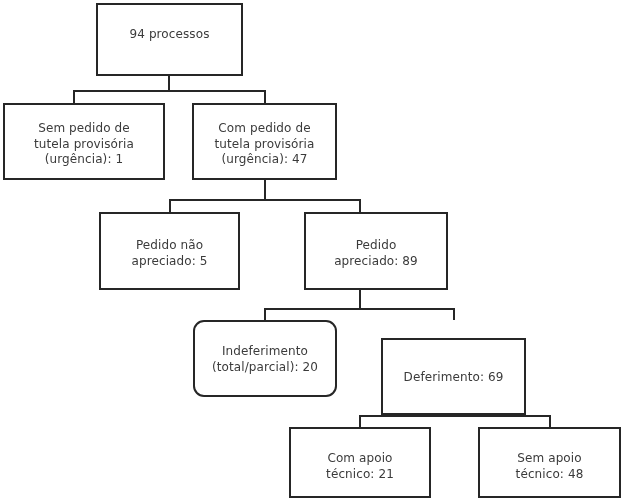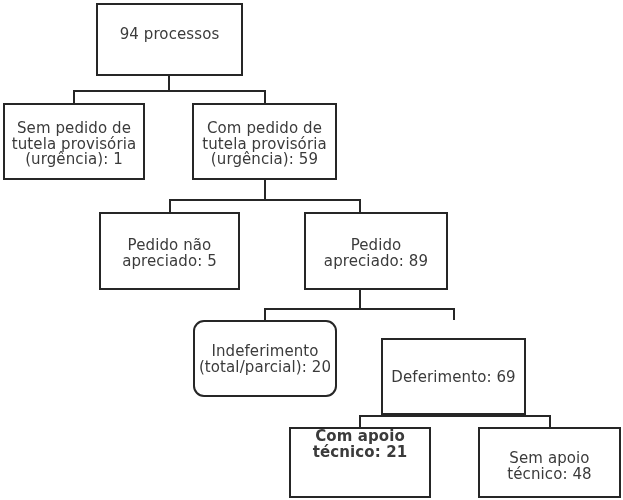--- a/index.html
+++ b/index.html
@@ -20,21 +20,21 @@
   .node {
     position: absolute;
     box-sizing: border-box;
     background: #ffffff;
     border: 2px solid #262626;
     display: flex;
     justify-content: center;
     z-index: 2;
   }
   .node-label {
-    font-size: 15px;
+    font-size: 12px;
     line-height: 15.5px;
     color: #3b3b3b;
     text-align: center;
     white-space: pre-line;
     letter-spacing: 0.1px;
   }
   
   .conn-v {
     position: absolute;
     width: 2px;
@@ -67,47 +67,47 @@
       <div class="conn-v" style="left: 453px; top: 308px; height: 12px;"></div>
       <div class="conn-v" style="left: 453px; top: 397px; height: 18px;"></div>
       <div class="conn-h" style="left: 359px; top: 415px; width: 191px;"></div>
       <div class="conn-v" style="left: 359px; top: 415px; height: 12px;"></div>
       <div class="conn-v" style="left: 549px; top: 415px; height: 12px;"></div>
     </div>
   <div id="node-layer">
       <div class="node" style="left: 96px; top: 3px; width: 147px; height: 73px;">
         <div class="node-label" style="margin-top: 22px;">94 processos</div>
       </div>
-      <div class="node" style="left: 3px; top: 103px; width: 142px; height: 77px;">
+      <div class="node" style="left: 3px; top: 103px; width: 162px; height: 77px;">
         <div class="node-label" style="margin-top: 16px;">Sem pedido de
 tutela provisória
 (urgência): 1</div>
       </div>
       <div class="node" style="left: 192px; top: 103px; width: 145px; height: 77px;">
         <div class="node-label" style="margin-top: 16px;">Com pedido de
 tutela provisória
-(urgência): 59</div>
+(urgência): 47</div>
       </div>
       <div class="node" style="left: 99px; top: 212px; width: 141px; height: 78px;">
         <div class="node-label" style="margin-top: 24px;">Pedido não
 apreciado: 5</div>
       </div>
       <div class="node" style="left: 304px; top: 212px; width: 144px; height: 78px;">
         <div class="node-label" style="margin-top: 24px;">Pedido
 apreciado: 89</div>
       </div>
       <div class="node" style="left: 193px; top: 320px; width: 144px; height: 77px; border-radius: 11px;">
         <div class="node-label" style="margin-top: 22px;">Indeferimento
 (total/parcial): 20</div>
       </div>
       <div class="node" style="left: 381px; top: 338px; width: 145px; height: 77px;">
         <div class="node-label" style="margin-top: 30px;">Deferimento: 69</div>
       </div>
       <div class="node" style="left: 289px; top: 427px; width: 142px; height: 71px;">
-        <div class="node-label" style=" font-weight: bold;">Com apoio
+        <div class="node-label" style="margin-top: 22px;">Com apoio
 técnico: 21</div>
       </div>
       <div class="node" style="left: 478px; top: 427px; width: 143px; height: 71px;">
         <div class="node-label" style="margin-top: 22px;">Sem apoio
 técnico: 48</div>
       </div>
     </div>
 </div>
 
 </body></html>

